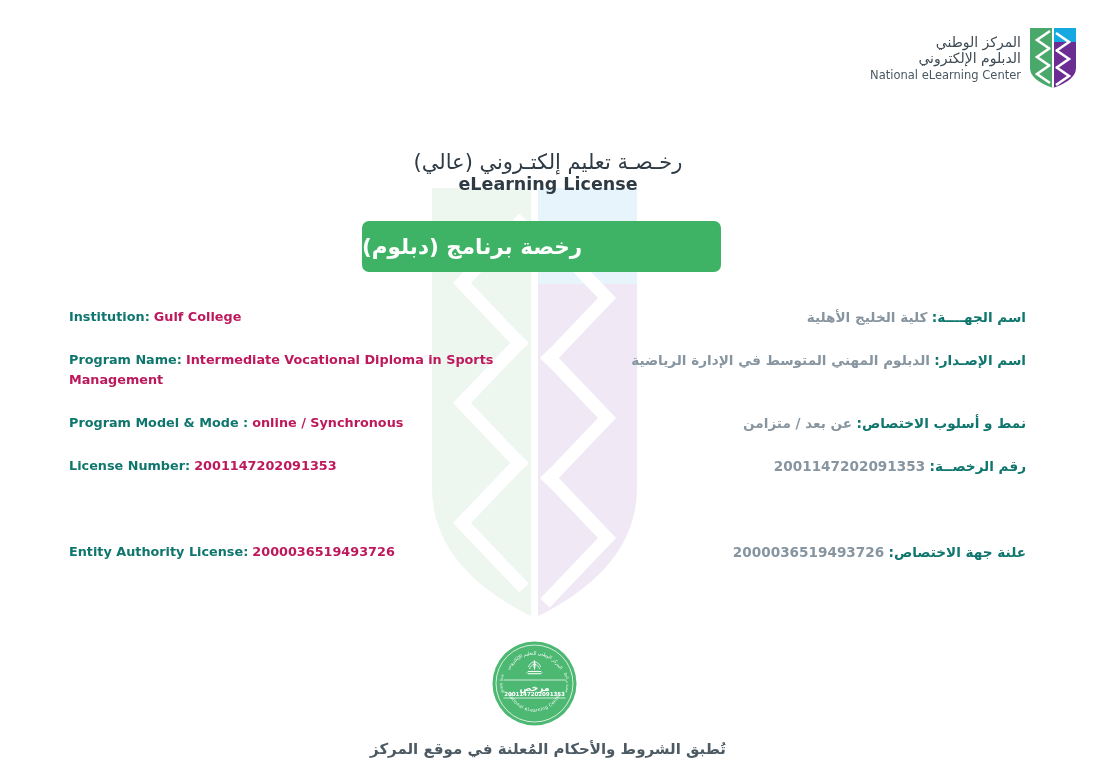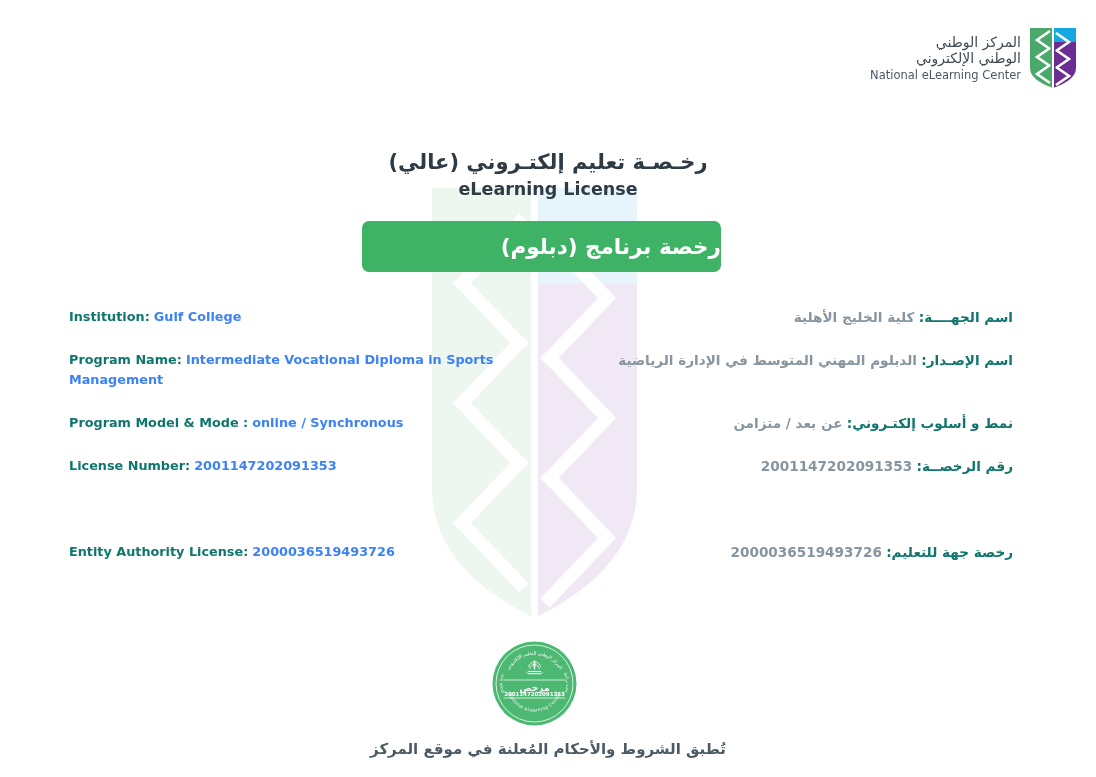--- a/index.html
+++ b/index.html
@@ -60,41 +60,40 @@
   
   #title-block {
     position: absolute;
     top: 150px; left: 0; width: 100%;
     text-align: center;
     z-index: 3;
   }
   #title-ar {
     direction: rtl;
     font-size: 21px;
-    font-weight: bold;
+    font-weight: normal;
     color: #2f3b44;
     letter-spacing: 0.2px;
   }
   #title-en {
     font-size: 17.5px;
     font-weight: bold;
     color: #2f3b44;
-    margin-top: 5px;
   }
 
   
   #license-banner {
     position: absolute;
     left: 362px; top: 221px;
     width: 359px; height: 51px;
     background: #3eb365;
     border-radius: 7px;
     display: flex;
     align-items: center;
-    justify-content: flex-end;
+    justify-content: flex-start;
     z-index: 3;
   }
   #license-banner-text {
     direction: rtl;
     color: #ffffff;
     font-size: 21.5px;
     font-weight: bold;
     letter-spacing: 0.2px;
   }
 
@@ -114,34 +113,34 @@
     position: absolute;
     left: 69px; top: 0;
     width: 430px;
     text-align: left;
     direction: ltr;
     font-size: 12.8px;
     line-height: 1.55;
   }
   .f-ar {
     position: absolute;
-    right: 83px; top: 0;
+    right: 70px; top: 0;
     width: 430px;
     text-align: right;
     direction: rtl;
     font-size: 13.6px;
     line-height: 1.55;
   }
   .lbl {
     font-weight: bold;
     color: #0f766e;
   }
   .val {
     font-weight: bold;
-    color: #3b82f6;
+    color: #be185d;
   }
   .f-ar .val { font-weight: bold; color: #8795a0; }
 
   
   #seal {
     position: absolute;
     left: 492px; top: 641px;
     width: 85px; height: 85px;
     z-index: 4;
   }
@@ -185,21 +184,21 @@
         <polyline points="113,285 175,350 113,415"></polyline>
       </g>
       <rect x="99" y="0" width="7" height="430" fill="#ffffff"></rect>
     </g>
   </svg>
 </div>
 
 <div id="header-logo">
   <div id="logo-text-block">
     <div class="logo-ar">المركز الوطني</div>
-    <div class="logo-ar">الوطني الإلكتروني</div>
+    <div class="logo-ar">الدبلوم الإلكتروني</div>
     <div class="logo-en">National eLearning Center</div>
   </div>
   <div id="logo-mark">
     <svg viewBox="0 0 46 60" width="46" height="60" xmlns="http://www.w3.org/2000/svg">
       <defs>
         <clipPath id="markClip">
           <path d="M0,0 H46 V40 Q46,52 23,60 Q0,52 0,40 Z"></path>
         </clipPath>
       </defs>
       <g clip-path="url(#markClip)">
@@ -252,21 +251,21 @@
       <span class="val">الدبلوم المهني المتوسط في الإدارة الرياضية</span>
     </div>
   </div>
 
   <div class="field-row" style="min-height:22px;padding-left:36px;">
     <div class="f-en">
       <span class="lbl">Program Model &amp; Mode :</span>
       <span class="val">online / Synchronous</span>
     </div>
     <div class="f-ar">
-      <span class="lbl">نمط و أسلوب إلكتـروني:</span>
+      <span class="lbl">نمط و أسلوب الاختصاص:</span>
       <span class="val">عن بعد / متزامن</span>
     </div>
   </div>
 
   <div class="field-row" style="min-height:22px;">
     <div class="f-en">
       <span class="lbl">License Number:</span>
       <span class="val">2001147202091353</span>
     </div>
     <div class="f-ar">
@@ -277,21 +276,21 @@
 
   <div class="field-row" style="min-height:22px;">
   </div>
 
   <div class="field-row" style="min-height:22px;">
     <div class="f-en">
       <span class="lbl">Entity Authority License:</span>
       <span class="val">2000036519493726</span>
     </div>
     <div class="f-ar">
-      <span class="lbl">رخصة جهة للتعليم:</span>
+      <span class="lbl">علنة جهة الاختصاص:</span>
       <span class="val">2000036519493726</span>
     </div>
   </div>
 
 </div>
 
 <div id="seal">
   <svg viewBox="0 0 85 85" width="85" height="85" xmlns="http://www.w3.org/2000/svg">
     <defs>
       <path id="arcTop" d="M 13.5,42.5 A 29,29 0 0 1 71.5,42.5"></path>

